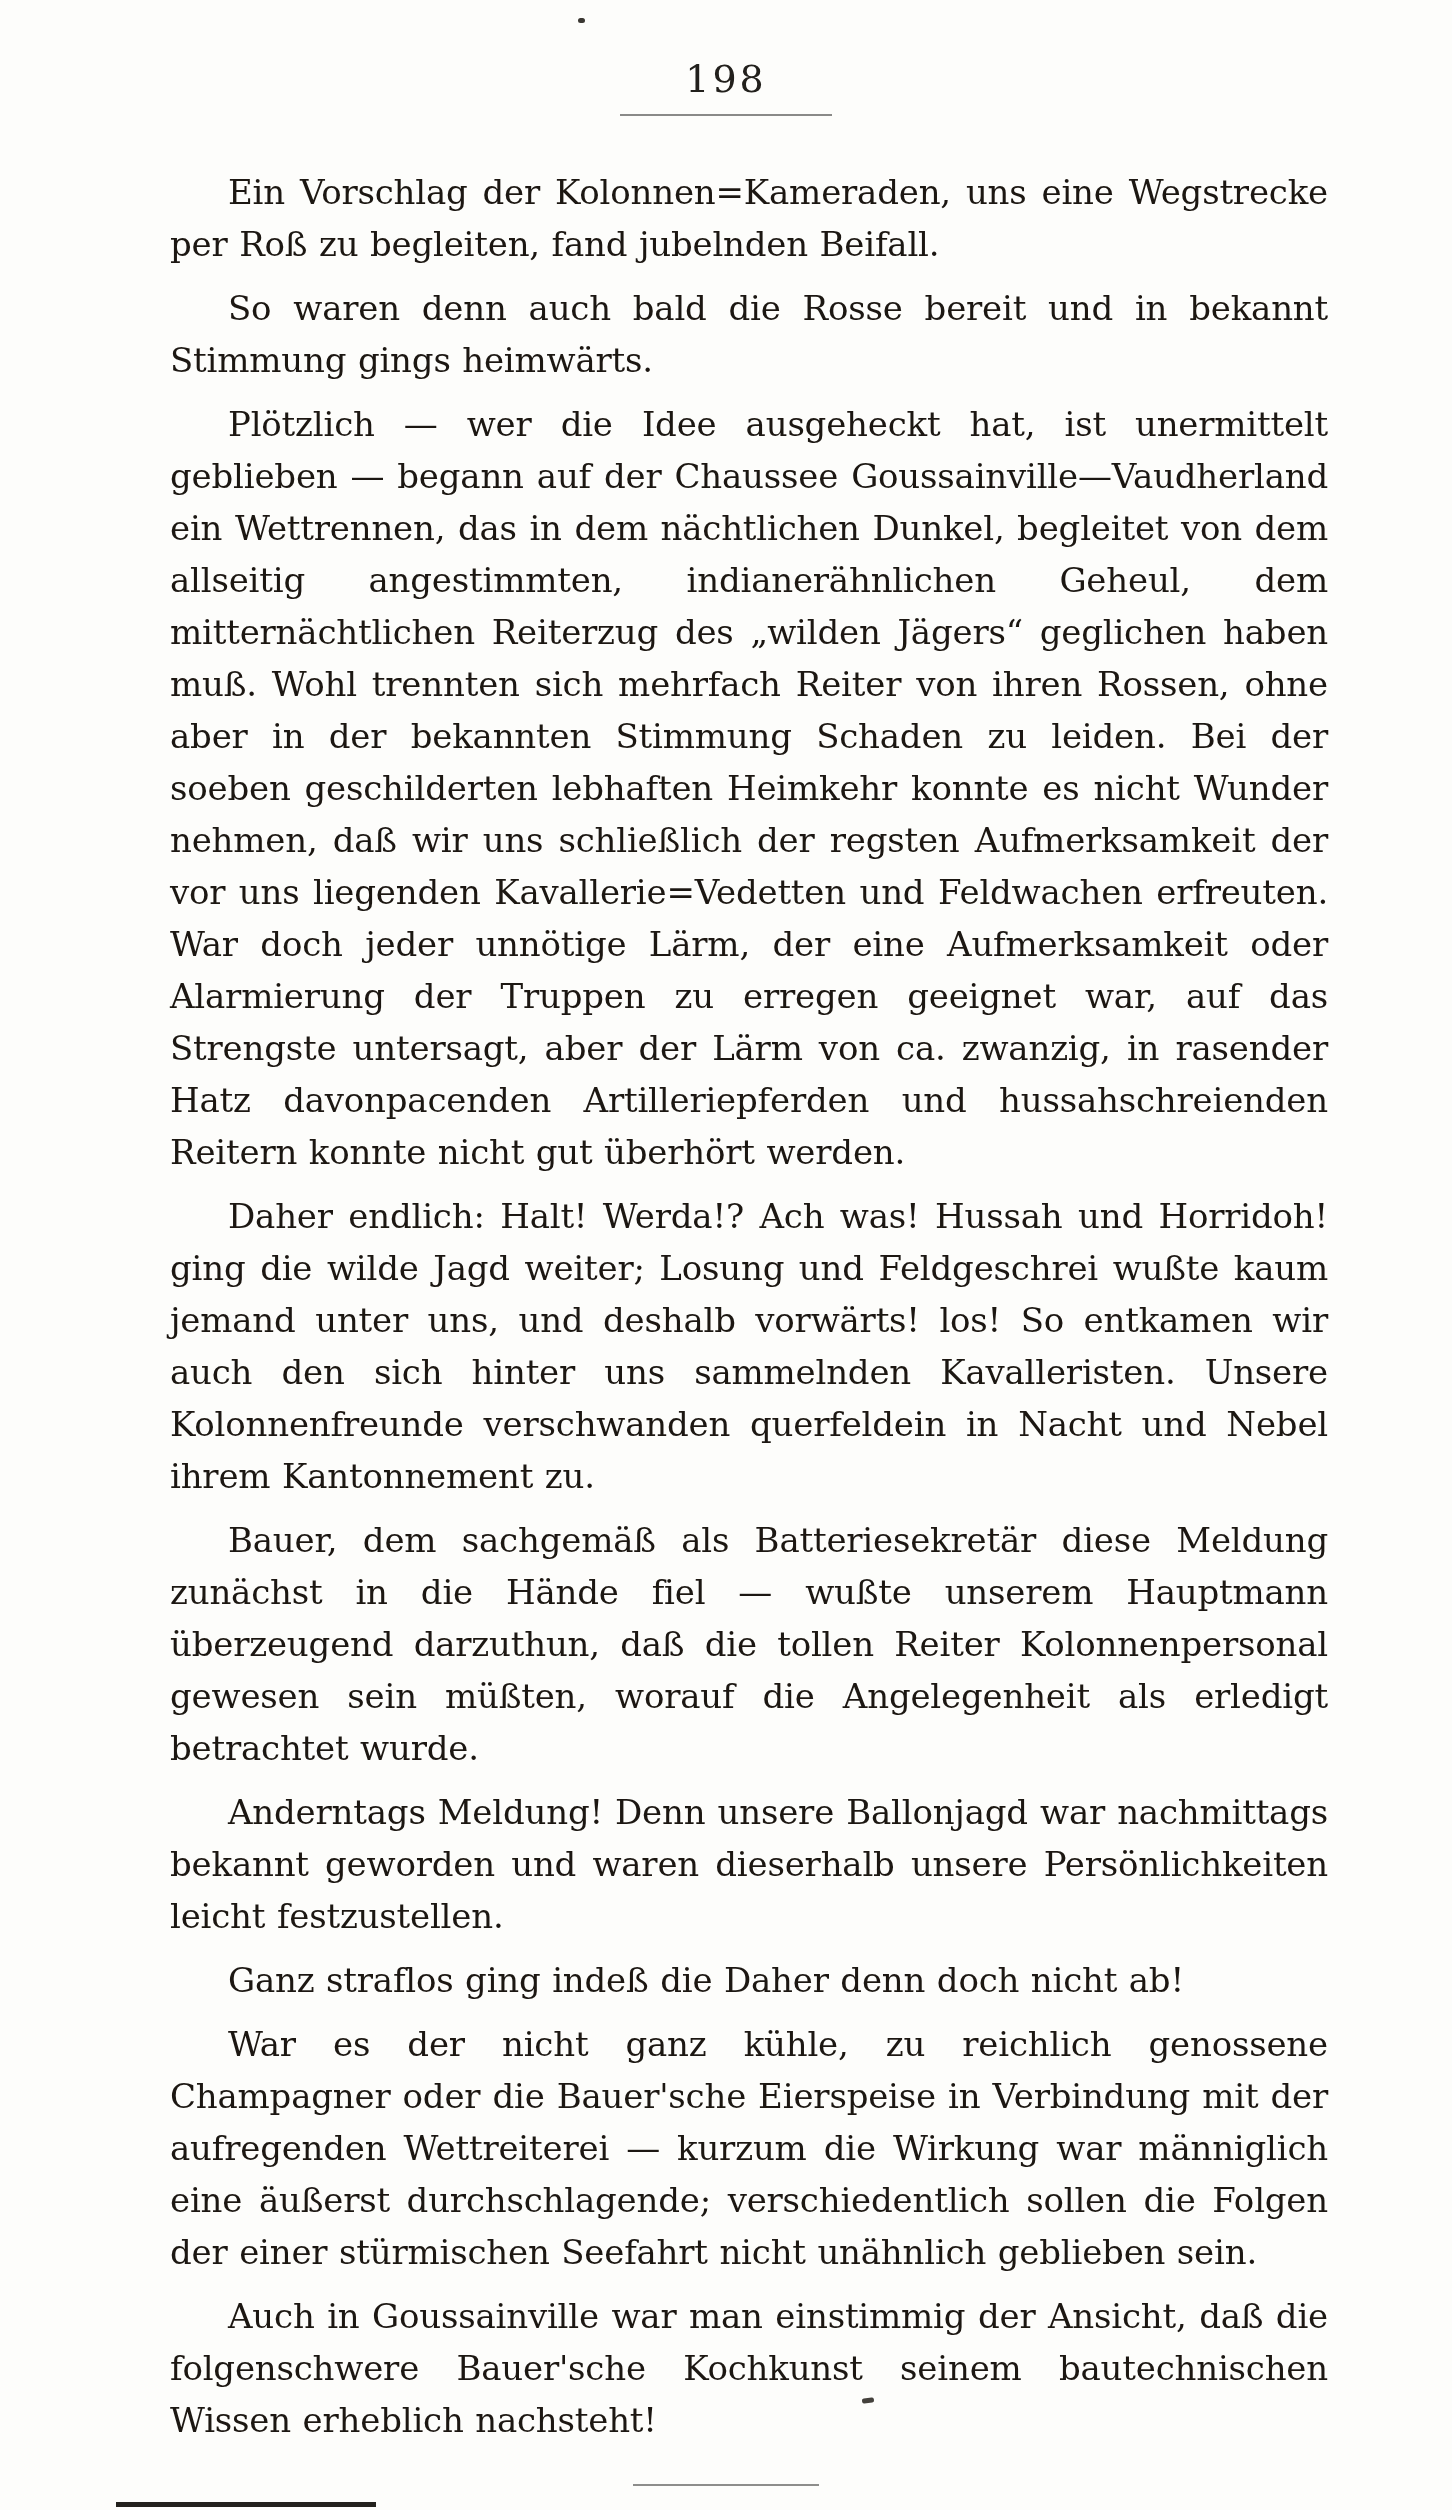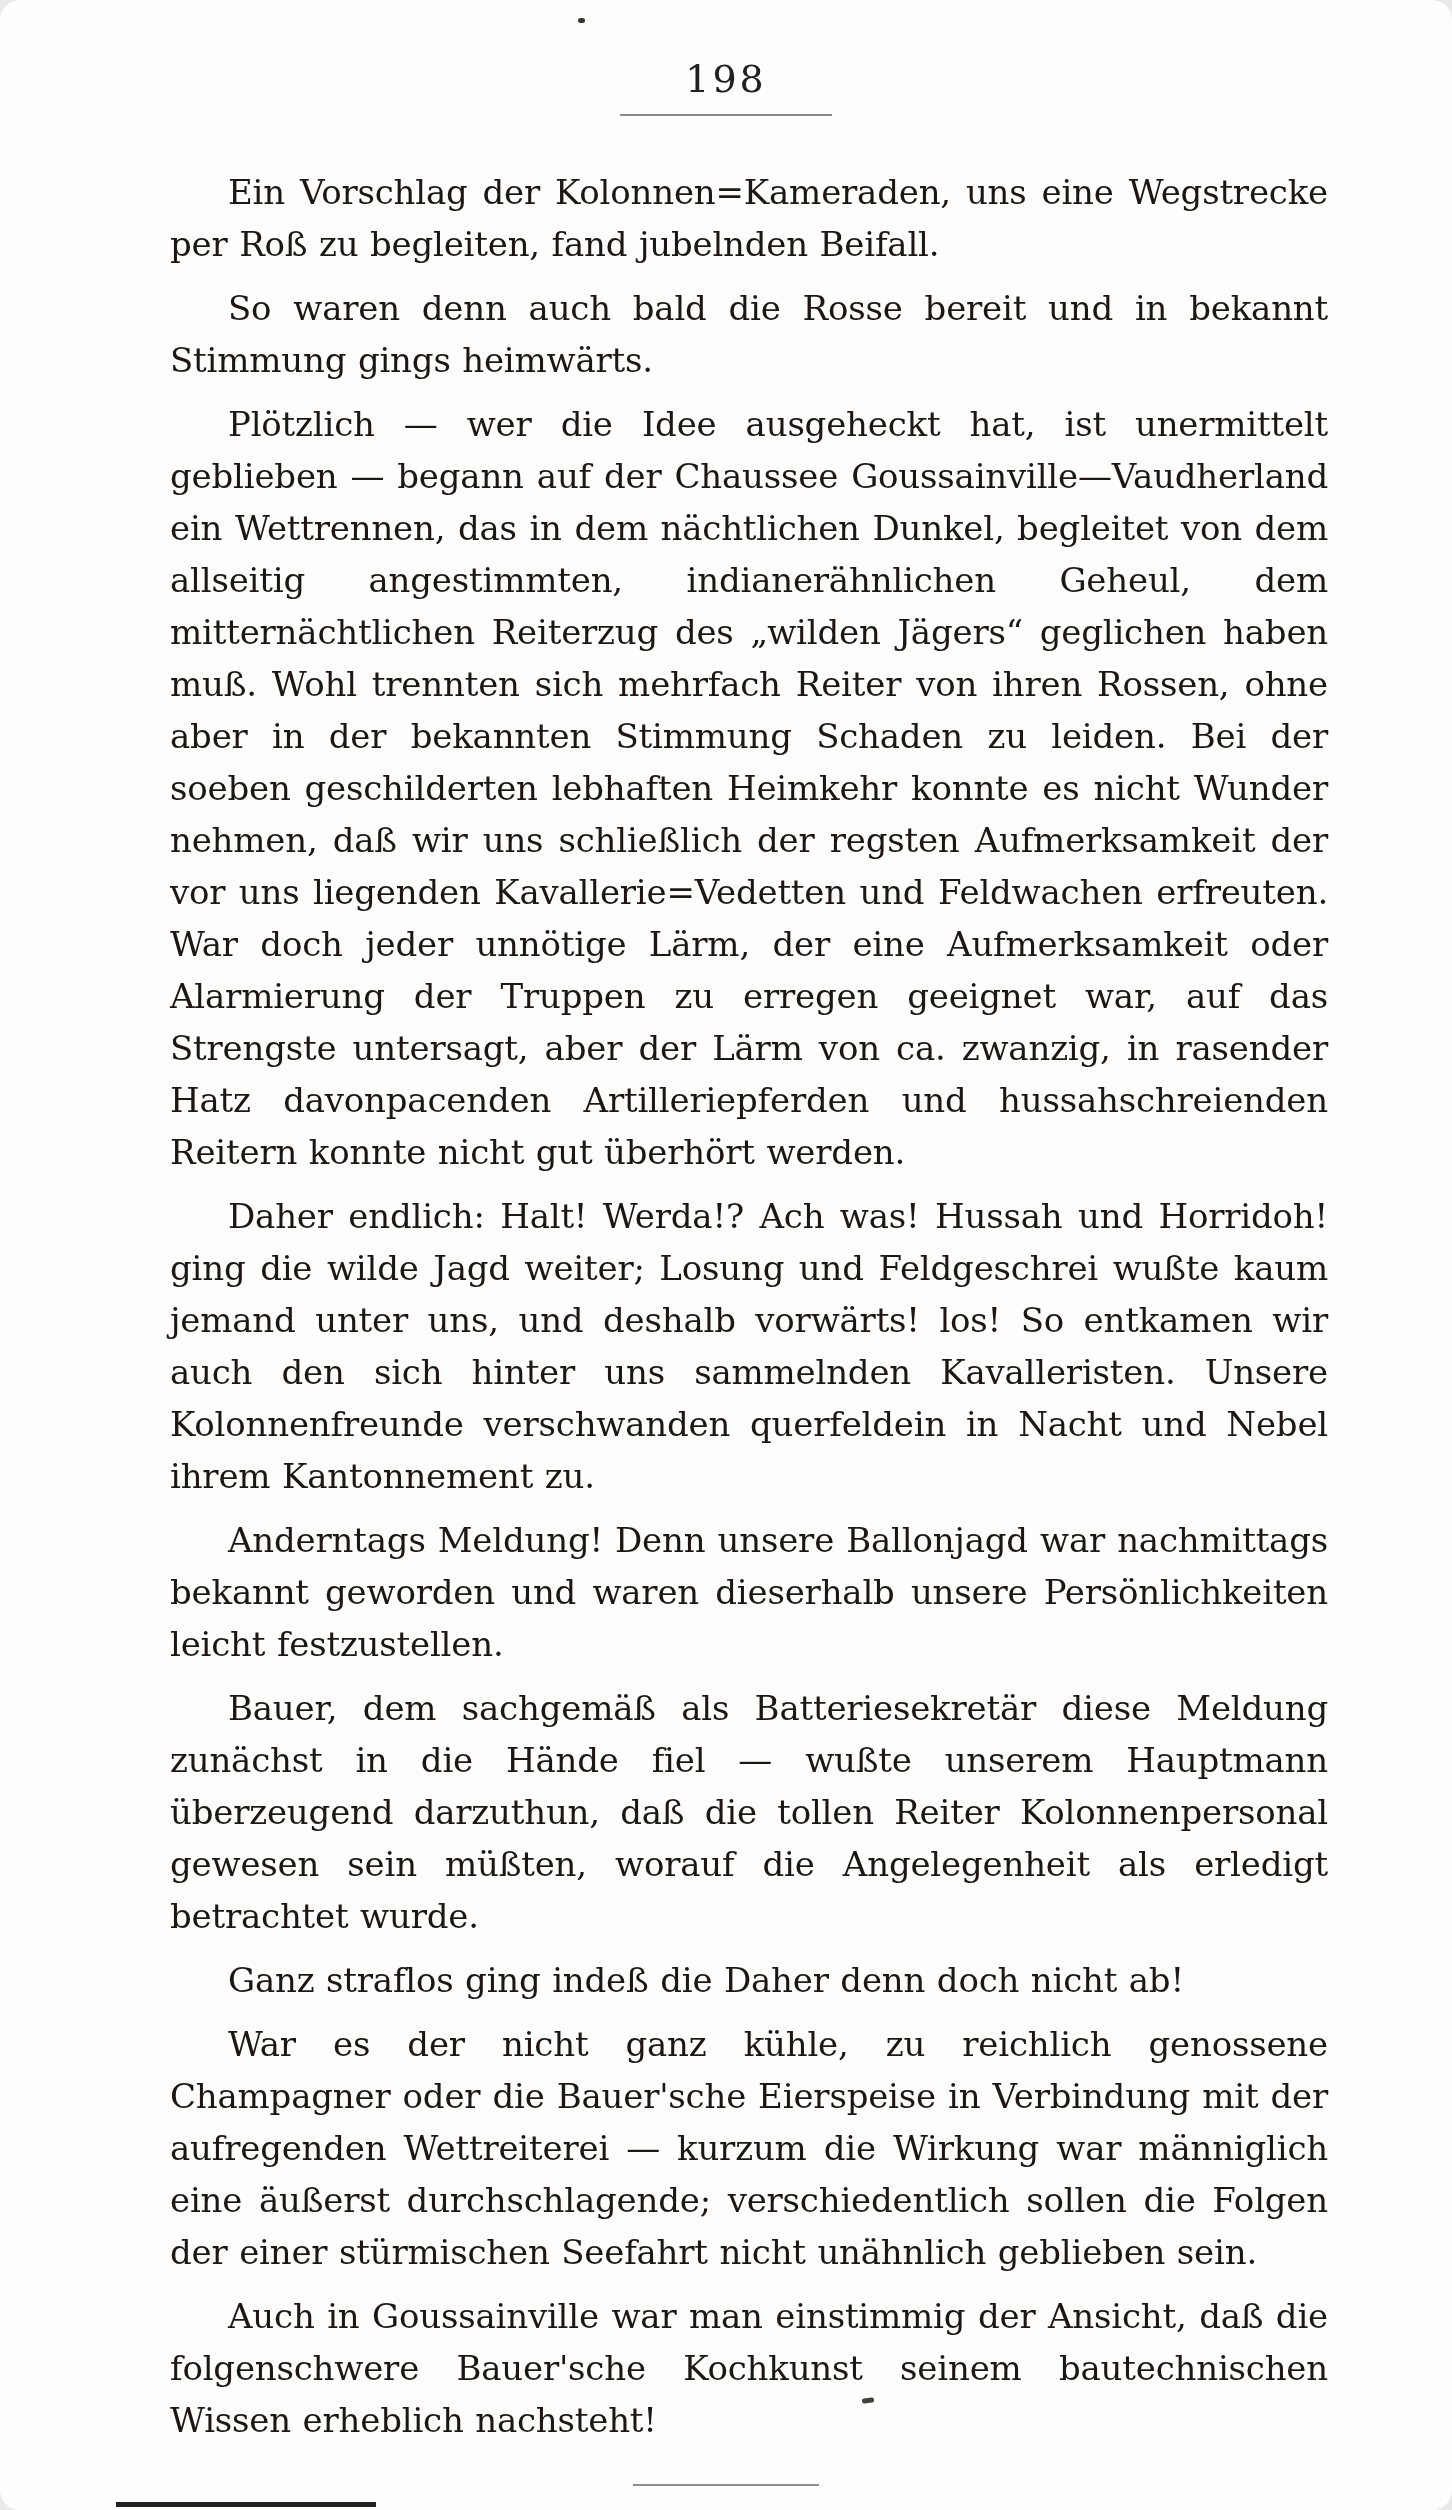--- a/index.html
+++ b/index.html
@@ -12,21 +12,20 @@
     position: relative;
     width: 1452px;
     height: 2510px;
     margin: 0 auto;
     background: #fdfdfb;
     overflow: hidden;
     box-sizing: border-box;
     padding-top: 56px;
     font-family: "DejaVu Serif", "Liberation Serif", serif;
     color: #1c1712;
-    border-radius: 20px;
   }
   .page-number {
     text-align: center;
     font-size: 38px;
     line-height: 46px;
     letter-spacing: 3px;
     color: #22201c;
   }
   .header-rule {
     width: 212px;
@@ -90,22 +89,22 @@
   <header>
     <div class="page-number">198</div>
     <div class="header-rule"></div>
   </header>
 
   <main class="text-block">
     <p>Ein Vorschlag der Kolonnen=Kameraden, uns eine Wegstrecke per Roß zu begleiten, fand jubelnden Beifall.</p>
     <p>So waren denn auch bald die Rosse bereit und in bekannt Stimmung gings heimwärts.</p>
     <p>Plötzlich — wer die Idee ausgeheckt hat, ist unermittelt geblieben — begann auf der Chaussee Goussainville—Vaudherland ein Wettrennen, das in dem nächtlichen Dunkel, begleitet von dem allseitig angestimmten, indianerähnlichen Geheul, dem mitternächtlichen Reiterzug des „wilden Jägers“ geglichen haben muß. Wohl trennten sich mehrfach Reiter von ihren Rossen, ohne aber in der bekannten Stimmung Schaden zu leiden. Bei der soeben geschilderten lebhaften Heimkehr konnte es nicht Wunder nehmen, daß wir uns schließlich der regsten Aufmerksamkeit der vor uns liegenden Kavallerie=Vedetten und Feldwachen erfreuten. War doch jeder unnötige Lärm, der eine Aufmerksamkeit oder Alarmierung der Truppen zu erregen geeignet war, auf das Strengste untersagt, aber der Lärm von ca. zwanzig, in rasender Hatz davonpacenden Artilleriepferden und hussahschreienden Reitern konnte nicht gut überhört werden.</p>
     <p>Daher endlich: Halt! Werda!? Ach was! Hussah und Horridoh! ging die wilde Jagd weiter; Losung und Feldgeschrei wußte kaum jemand unter uns, und deshalb vorwärts! los! So entkamen wir auch den sich hinter uns sammelnden Kavalleristen. Unsere Kolonnenfreunde verschwanden querfeldein in Nacht und Nebel ihrem Kantonnement zu.</p>
+    <p>Bauer, dem sachgemäß als Batteriesekretär diese Meldung zunächst in die Hände fiel — wußte unserem Hauptmann überzeugend darzuthun, daß die tollen Reiter Kolonnenpersonal gewesen sein müßten, worauf die Angelegenheit als erledigt betrachtet wurde.</p>
     <p>Anderntags Meldung! Denn unsere Ballonjagd war nachmittags bekannt geworden und waren dieserhalb unsere Persönlichkeiten leicht festzustellen.</p>
-    <p>Bauer, dem sachgemäß als Batteriesekretär diese Meldung zunächst in die Hände fiel — wußte unserem Hauptmann überzeugend darzuthun, daß die tollen Reiter Kolonnenpersonal gewesen sein müßten, worauf die Angelegenheit als erledigt betrachtet wurde.</p>
     <p>Ganz straflos ging indeß die Daher denn doch nicht ab!</p>
     <p>War es der nicht ganz kühle, zu reichlich genossene Champagner oder die Bauer'sche Eierspeise in Verbindung mit der aufregenden Wettreiterei — kurzum die Wirkung war männiglich eine äußerst durchschlagende; verschiedentlich sollen die Folgen der einer stürmischen Seefahrt nicht unähnlich geblieben sein.</p>
     <p>Auch in Goussainville war man einstimmig der Ansicht, daß die folgenschwere Bauer'sche Kochkunst seinem bautechnischen Wissen erheblich nachsteht!</p>
   </main>
 
   <div class="footer-rule"></div>
 
   <div class="artifact dash-bottom-right"></div>
   <div class="artifact edge-bottom-left"></div>
 

